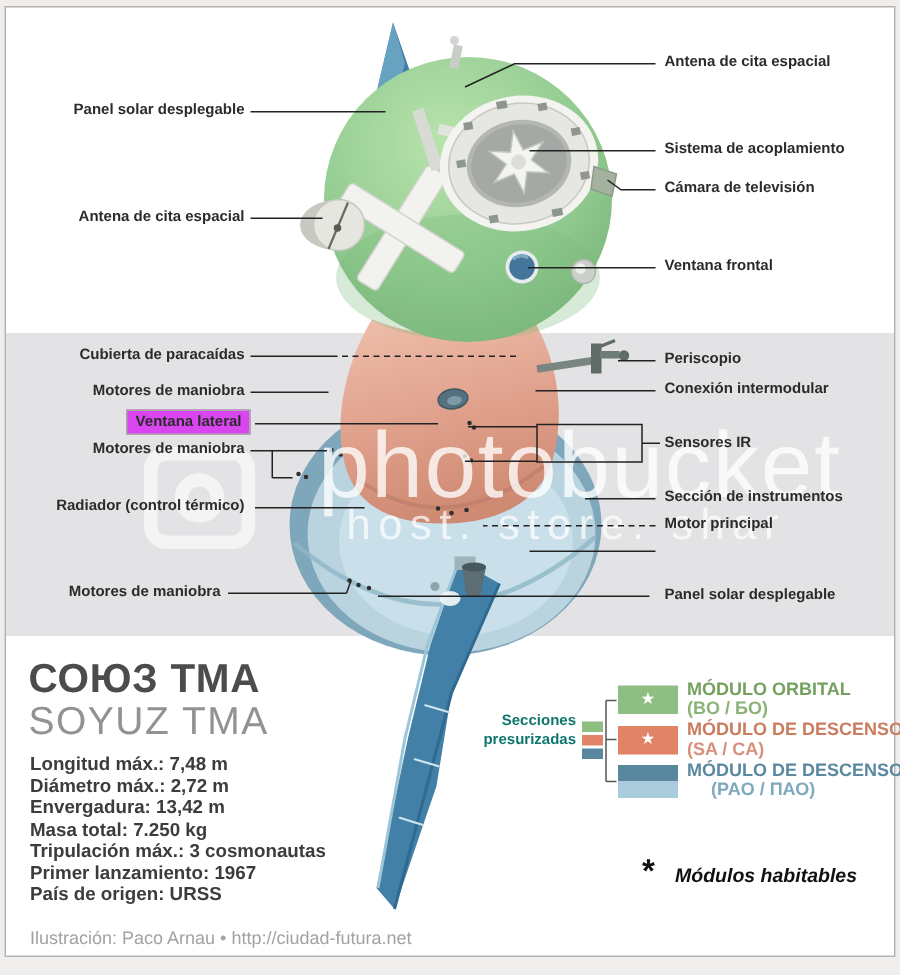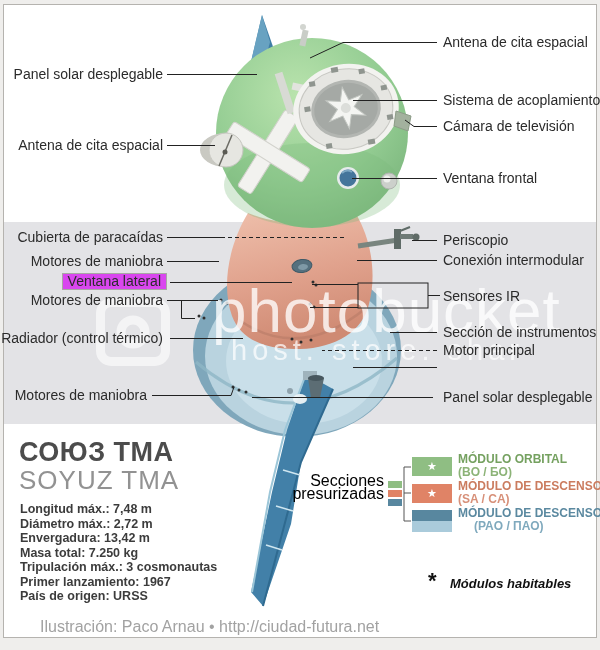--- a/index.html
+++ b/index.html
@@ -11,33 +11,33 @@
   svg.layer{position:absolute;left:0;top:0;}
   .craft{z-index:1;}
   .wm{z-index:2;position:absolute;color:rgba(255,255,255,0.78);white-space:nowrap;}
   .wm-brand{left:212px;top:275px;font-size:62px;letter-spacing:1px;}
   .wm-tag{left:231px;top:334px;font-size:29px;letter-spacing:5px;color:rgba(255,255,255,0.72);}
   .wm-cam{position:absolute;z-index:2;left:96px;top:298px;width:56px;height:50px;
           border:9px solid rgba(255,255,255,0.6);border-radius:15px;}
   .wm-cam::after{content:"";position:absolute;left:50%;top:50%;transform:translate(-50%,-50%);
           width:15px;height:15px;border:9px solid rgba(255,255,255,0.6);border-radius:50%;}
   .lines{z-index:3;}
-  .lbl{position:absolute;z-index:4;font-size:14px;font-weight:normal;color:#2b2b2b;
+  .lbl{position:absolute;z-index:4;font-size:10px;font-weight:bold;color:#2b2b2b;
        white-space:nowrap;line-height:14px;}
   .lbl.l{text-align:right;}
   .lbl.boxed{background:#d946ef;border:1px solid #a8a8a4;padding:1px 5px;line-height:13px;}
   .title-cy{position:absolute;z-index:4;left:19px;top:437px;font-size:27px;font-weight:bold;
        color:#4c4c4c;letter-spacing:0.5px;}
   .title-la{position:absolute;z-index:4;left:19px;top:465px;font-size:26px;font-weight:normal;
        color:#929292;letter-spacing:1px;}
   .specs{position:absolute;z-index:4;left:20px;top:502px;font-size:12.5px;font-weight:bold;
        color:#3c3c3c;line-height:14.5px;}
-  .credit{position:absolute;z-index:4;left:20px;top:618px;font-size:16px;color:#a2a2a2;margin-left:20px;}
+  .credit{position:absolute;z-index:4;left:20px;top:618px;font-size:12px;color:#a2a2a2;}
   .leg-label{position:absolute;z-index:4;right:216px;top:475px;width:100px;text-align:right;
-       font-size:16px;font-weight:normal;color:#000000;line-height:12.5px;}
+       font-size:10px;font-weight:bold;color:#0f766e;line-height:12.5px;}
   .chip{position:absolute;z-index:4;width:14px;height:7px;}
   .sw{position:absolute;z-index:4;left:412px;width:40px;height:19px;text-align:center;
       line-height:19px;font-size:11px;color:#ffffff;}
   .sw3{height:22px;background:linear-gradient(#58879f 0 50%,#aacbdb 50% 100%);}
   .leg-name{position:absolute;z-index:4;left:458px;font-size:12px;font-weight:bold;white-space:nowrap;}
   .leg1n{color:#75a160;} .leg1c{color:#8cb377;}
   .leg2n{color:#cb7c5f;} .leg2c{color:#d79079;}
   .leg3n{color:#5b89a0;} .leg3c{color:#7fa9bd;margin-left:16px;}
   .fn-star{position:absolute;z-index:4;left:428px;top:568px;font-size:22px;font-weight:bold;color:#111111;}
   .fn-text{position:absolute;z-index:4;left:450px;top:576px;font-size:13px;font-weight:bold;

